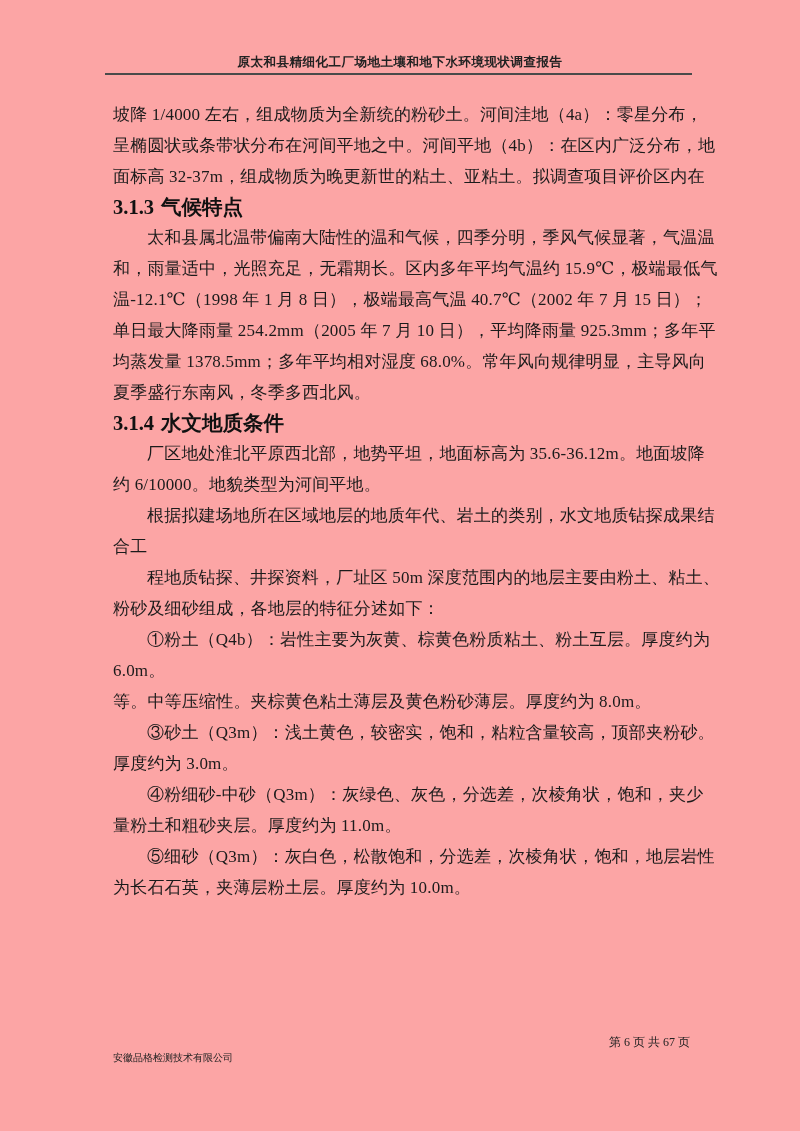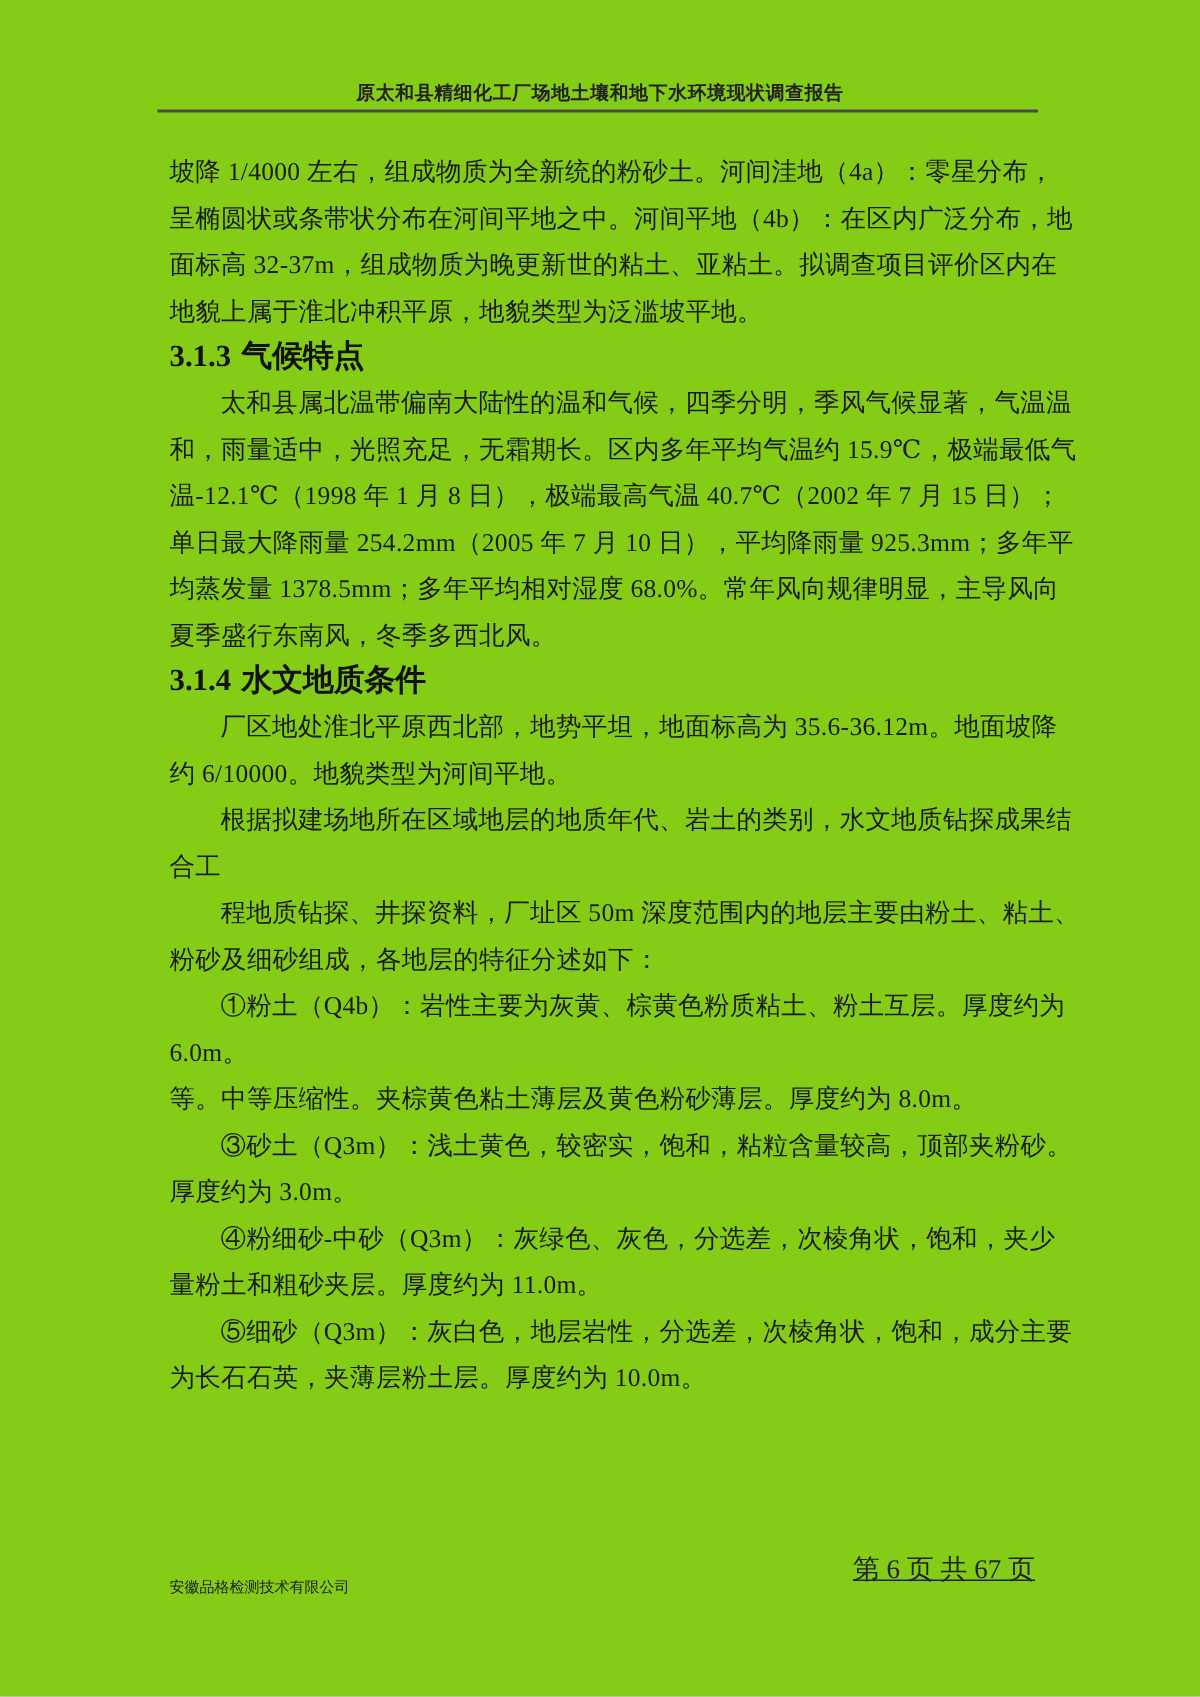--- a/index.html
+++ b/index.html
@@ -1,20 +1,20 @@
 <!DOCTYPE html>
 <html><head>
 <meta charset="utf-8">
 <style>
   html,body { margin:0; padding:0; background:#e8e8e8; }
   .page {
     position:relative;
     width:800px; height:1131px;
     margin:0 auto;
-    background:#84cc16;
+    background:#fca5a5;
     color:#1b1b1b;
     font-family:"Liberation Serif","DejaVu Serif",serif;
     overflow:hidden;
     box-shadow:0 0 4px rgba(0,0,0,.25);
   }
   .header-title {
     position:absolute; top:54px; left:110px; width:580px;
     text-align:center;
     font-size:12.5px; font-weight:bold;
     letter-spacing:.5px;
@@ -44,37 +44,36 @@
     color:#111;
   }
   .heading .h-num { font-family:"Liberation Serif","DejaVu Serif",serif; }
   .heading .h-title { font-family:"Liberation Sans","DejaVu Sans",sans-serif; margin-left:7px; }
   .footer-left {
     position:absolute; left:113px; top:1051px;
     font-size:10px; color:#222;
   }
   .footer-right {
     position:absolute; right:110px; top:1034px;
-    font-size:18px; color:#222;text-decoration:underline;
+    font-size:12px; color:#222;
   }
 </style>
 </head>
 <body>
 
 <div class="page">
 
   <div class="header-title">原太和县精细化工厂场地土壤和地下水环境现状调查报告</div>
 
   <div class="header-rule"></div>
 
   <div class="content">
       <div class="line">坡降 1/4000 左右，组成物质为全新统的粉砂土。河间洼地（4a）：零星分布，</div>
       <div class="line">呈椭圆状或条带状分布在河间平地之中。河间平地（4b）：在区内广泛分布，地</div>
       <div class="line">面标高 32-37m，组成物质为晚更新世的粘土、亚粘土。拟调查项目评价区内在</div>
-      <div class="line">地貌上属于淮北冲积平原，地貌类型为泛滥坡平地。</div>
       <div class="heading"><span class="h-num">3.1.3</span><span class="h-title">气候特点</span></div>
       <div class="line indent">太和县属北温带偏南大陆性的温和气候，四季分明，季风气候显著，气温温</div>
       <div class="line">和，雨量适中，光照充足，无霜期长。区内多年平均气温约 15.9℃，极端最低气</div>
       <div class="line">温-12.1℃（1998 年 1 月 8 日），极端最高气温 40.7℃（2002 年 7 月 15 日）；</div>
       <div class="line">单日最大降雨量 254.2mm（2005 年 7 月 10 日），平均降雨量 925.3mm；多年平</div>
       <div class="line">均蒸发量 1378.5mm；多年平均相对湿度 68.0%。常年风向规律明显，主导风向</div>
       <div class="line">夏季盛行东南风，冬季多西北风。</div>
       <div class="heading"><span class="h-num">3.1.4</span><span class="h-title">水文地质条件</span></div>
       <div class="line indent">厂区地处淮北平原西北部，地势平坦，地面标高为 35.6-36.12m。地面坡降</div>
       <div class="line">约 6/10000。地貌类型为河间平地。</div>
@@ -82,21 +81,21 @@
       <div class="line">合工</div>
       <div class="line indent">程地质钻探、井探资料，厂址区 50m 深度范围内的地层主要由粉土、粘土、</div>
       <div class="line">粉砂及细砂组成，各地层的特征分述如下：</div>
       <div class="line indent">①粉土（Q4b）：岩性主要为灰黄、棕黄色粉质粘土、粉土互层。厚度约为</div>
       <div class="line">6.0m。</div>
       <div class="line">等。中等压缩性。夹棕黄色粘土薄层及黄色粉砂薄层。厚度约为 8.0m。</div>
       <div class="line indent">③砂土（Q3m）：浅土黄色，较密实，饱和，粘粒含量较高，顶部夹粉砂。</div>
       <div class="line">厚度约为 3.0m。</div>
       <div class="line indent">④粉细砂-中砂（Q3m）：灰绿色、灰色，分选差，次棱角状，饱和，夹少</div>
       <div class="line">量粉土和粗砂夹层。厚度约为 11.0m。</div>
-      <div class="line indent">⑤细砂（Q3m）：灰白色，地层岩性，分选差，次棱角状，饱和，成分主要</div>
+      <div class="line indent">⑤细砂（Q3m）：灰白色，松散饱和，分选差，次棱角状，饱和，地层岩性</div>
       <div class="line">为长石石英，夹薄层粉土层。厚度约为 10.0m。</div>
     </div>
 
   <div class="footer-left">安徽品格检测技术有限公司</div>
 
   <div class="footer-right">第 6 页 共 67 页</div>
 
 </div>
 
 </body></html>

